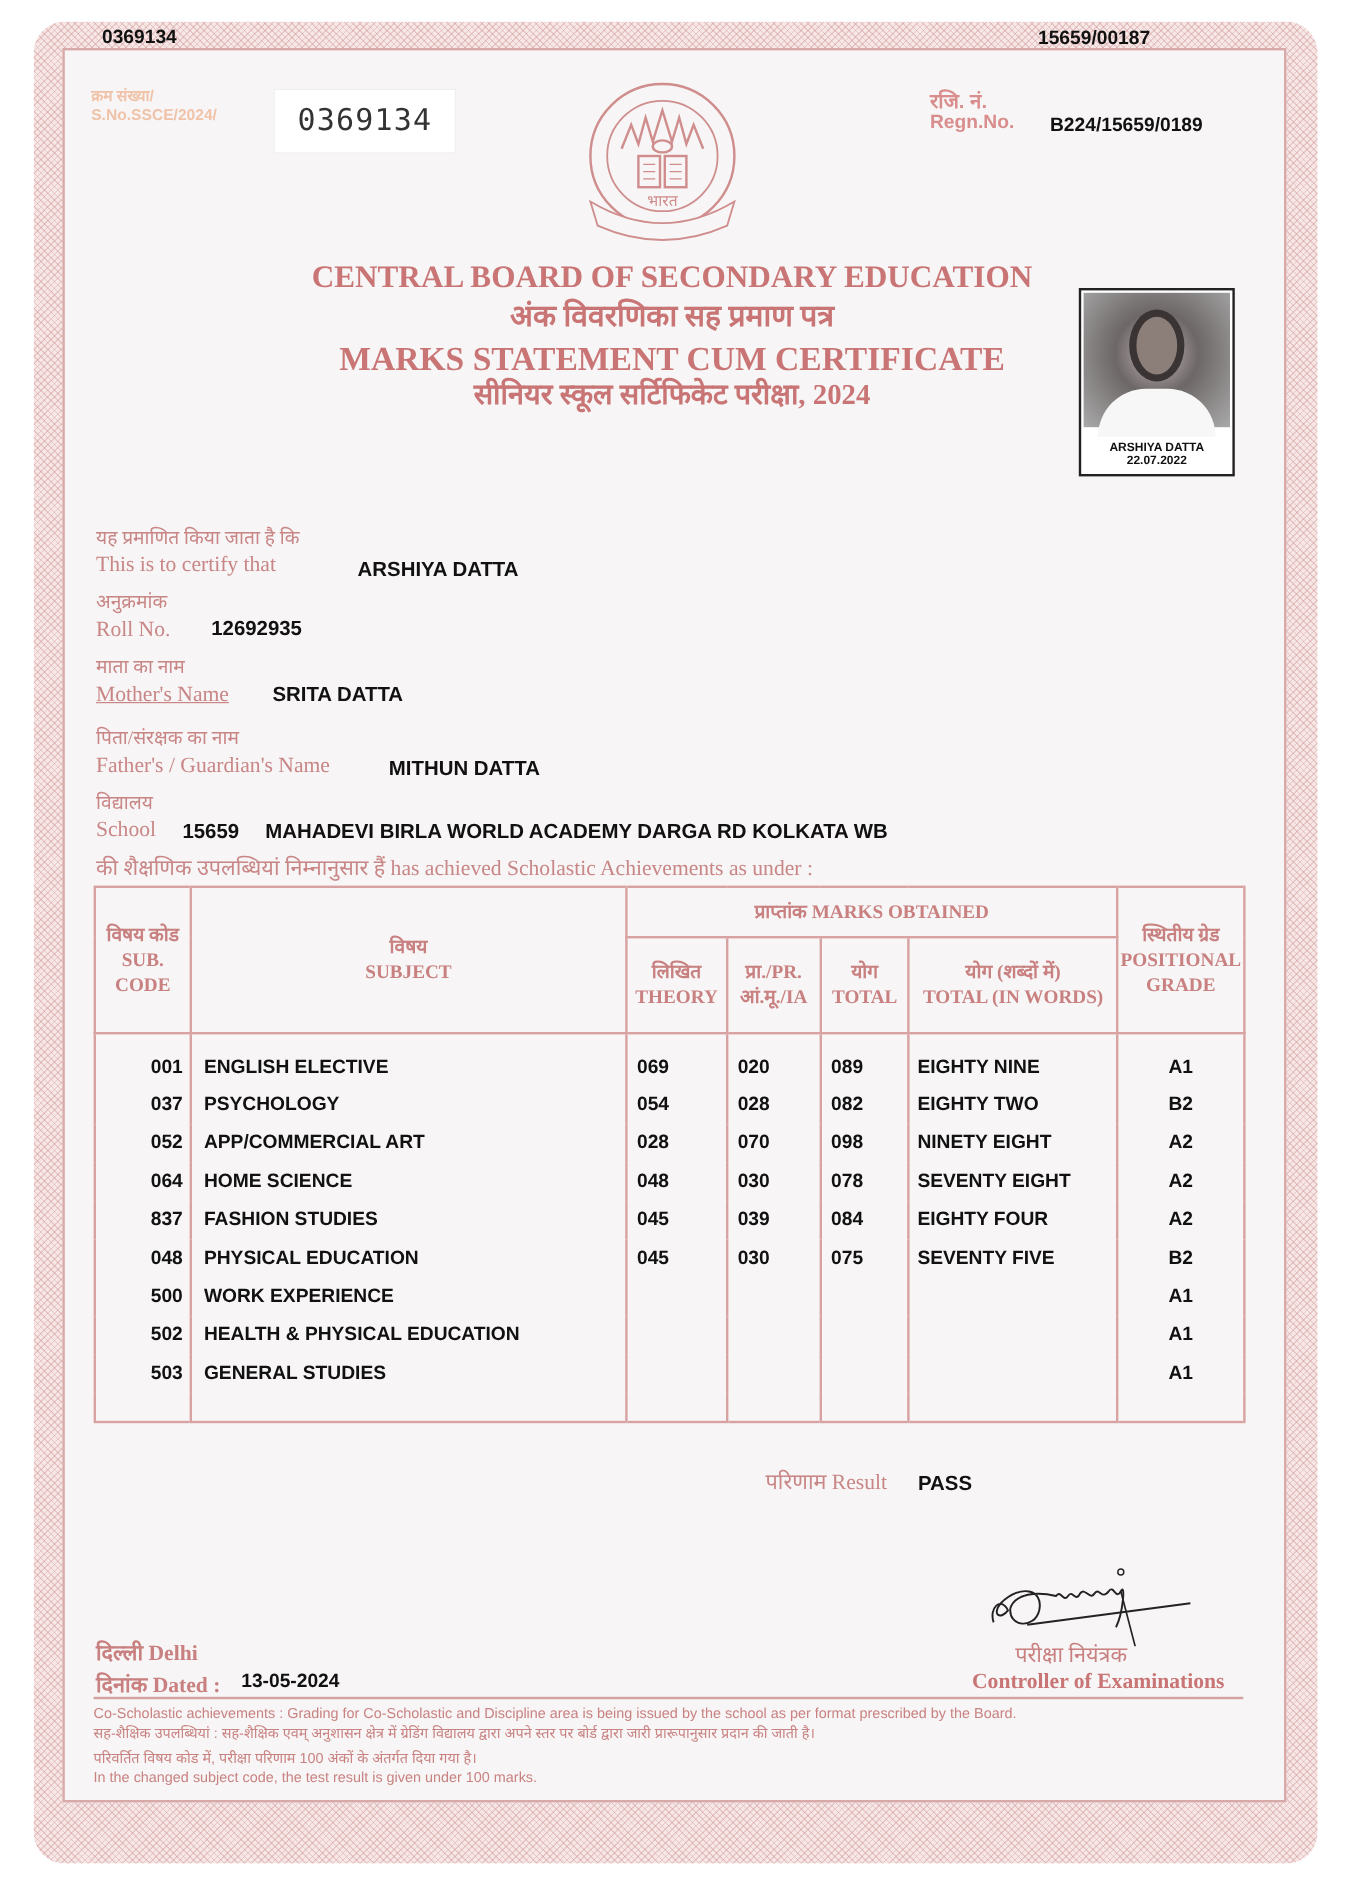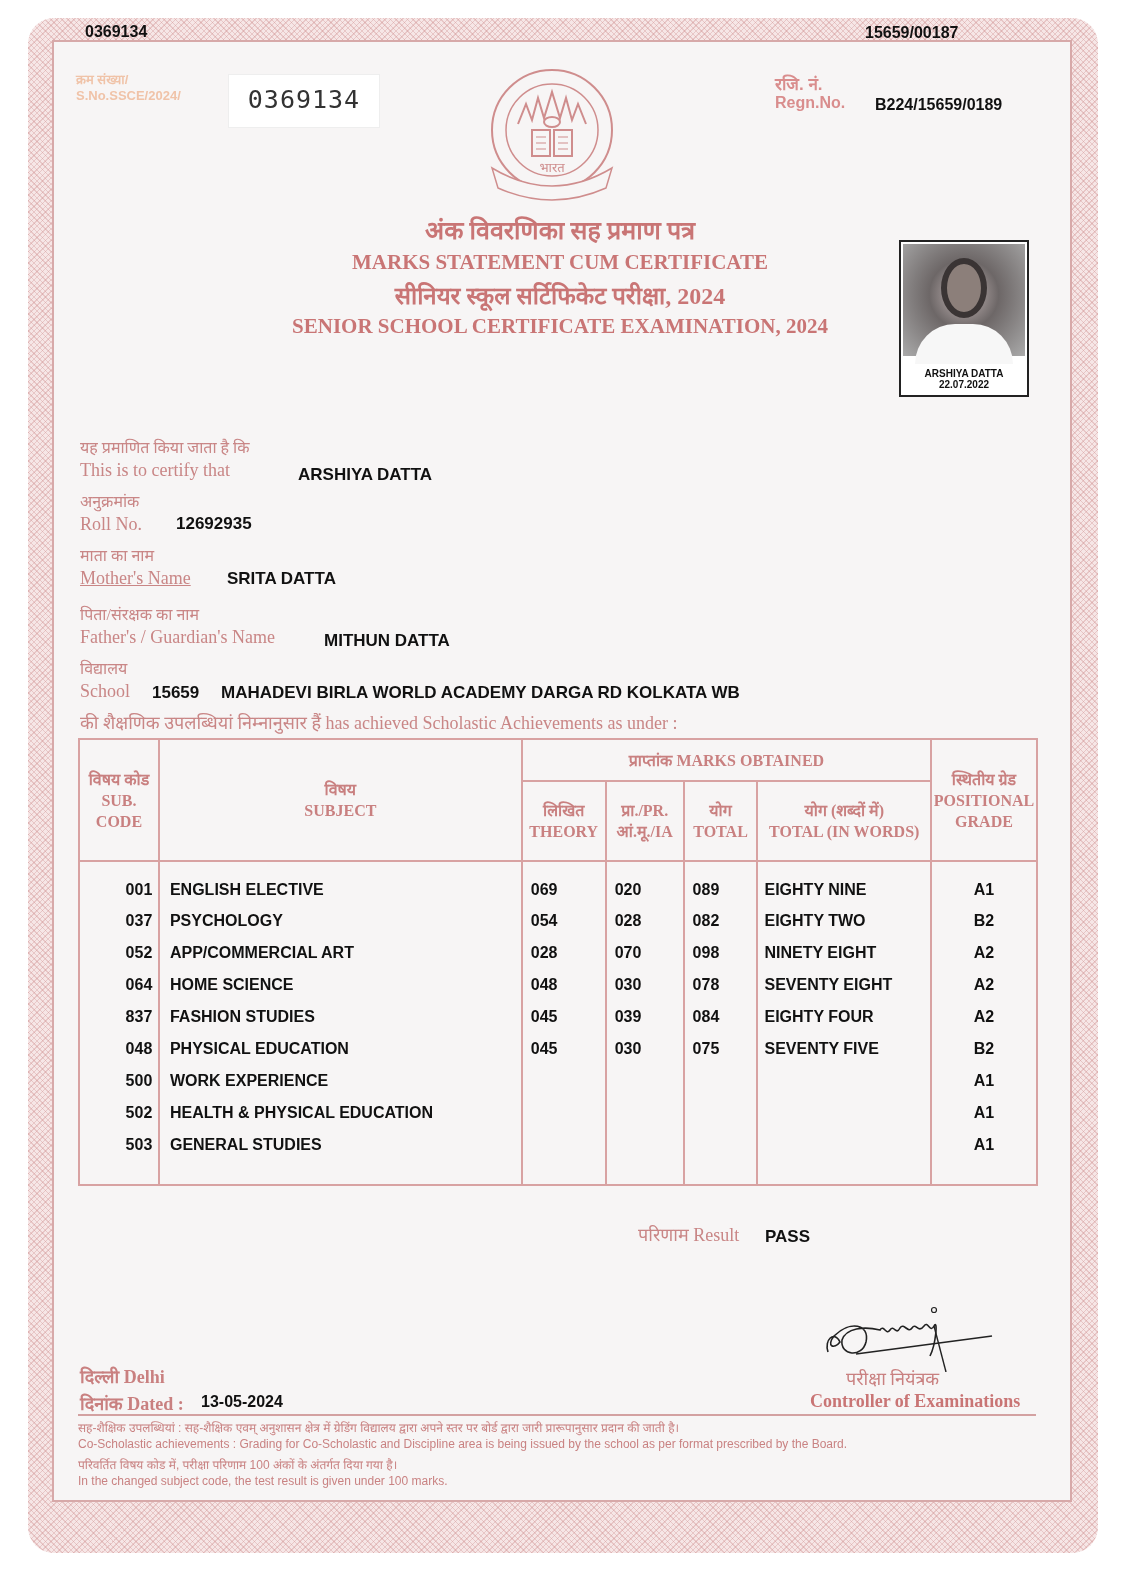--- a/index.html
+++ b/index.html
@@ -34,21 +34,21 @@
 
   .regn-hindi { left: 775px; top: 72px; font-size: 17px; color: #d98d8d; font-family: "Liberation Sans", sans-serif; font-weight: bold; }
   .regn-label { left: 775px; top: 94px; font-size: 16px; color: #d98d8d; font-family: "Liberation Sans", sans-serif; font-weight: bold; }
   .regn-value { left: 875px; top: 96px; font-size: 16px; }
 
   .titles { left: 240px; top: 218px; width: 640px; text-align: center; }
   .titles div { line-height: 1.0; color: #c97575; font-weight: bold; }
   .t-hi1 { font-size: 30px; height: 38px; }
   .t-en1 { font-size: 26px; height: 34px; }
   .t-hi2 { font-size: 25px; height: 34px; }
-  .t-en2 { font-size: 21px; height: 32px; }
+  .t-en2 { font-size: 28px; height: 32px; }
   .t-hi3 { font-size: 24px; height: 32px; }
   .t-en3 { font-size: 21px; height: 30px; }
 
   .photo { left: 899px; top: 240px; width: 130px; height: 157px; border: 2px solid #222; background: #fff; }
   .photo-img { position: absolute; left: 2px; top: 2px; width: 122px; height: 112px; background: radial-gradient(circle at 50% 45%, #9a9090 0 20%, #6d6767 40%, #aaa 100%); }
   .photo-head { position: absolute; left: 38px; top: 14px; width: 46px; height: 60px; border-radius: 50%; background: #8c7f7a; border: 6px solid #3a3434; }
   .photo-body { position: absolute; left: 12px; top: 80px; width: 98px; height: 40px; border-radius: 40px 40px 0 0; background: #f7f7f7; }
   .photo-cap { position: absolute; left: 0; top: 126px; width: 100%; text-align: center; font-family: "Liberation Sans", sans-serif; font-size: 10px; line-height: 11px; color: #111; font-weight: bold; }
 
   .lbl-hi { font-size: 16px; color: #c98686; }
@@ -119,24 +119,24 @@
     <line x1="80" y1="85" x2="90" y2="85" stroke="#cf8d8d"></line>
   <path d="M14 104 Q74 140 134 104 L128 124 Q74 148 20 124 Z" fill="#f7f5f5" stroke="#cf8d8d" stroke-width="1.5"></path>
   <text x="74" y="108" text-anchor="middle" font-size="13" fill="#cf8d8d" font-family="DejaVu Sans, sans-serif">भारत</text>
 </svg>
 
 <div class="abs regn-hindi">रजि. नं.</div>
 <div class="abs regn-label">Regn.No.</div>
 <div class="abs mono-black regn-value">B224/15659/0189</div>
 
 <div class="abs titles">
+  <div class="t-en1">CENTRAL BOARD OF SECONDARY EDUCATION</div>
   <div class="t-hi2">अंक विवरणिका सह प्रमाण पत्र</div>
   <div class="t-en2">MARKS STATEMENT CUM CERTIFICATE</div>
   <div class="t-hi3">सीनियर स्कूल सर्टिफिकेट परीक्षा, 2024</div>
-  <div class="t-en3">SENIOR SCHOOL CERTIFICATE EXAMINATION, 2024</div>
 </div>
 
 <div class="abs photo">
   <div class="photo-img">
     <div class="photo-head"></div>
     <div class="photo-body"></div>
   </div>
   <div class="photo-cap">
     <div>ARSHIYA DATTA</div>
     <div>22.07.2022</div>
@@ -320,18 +320,18 @@
 <div class="abs ctrl-hi">परीक्षा नियंत्रक</div>
 <div class="abs ctrl-en">Controller of Examinations</div>
 
 <div class="abs delhi">दिल्ली Delhi</div>
 <div class="abs dated-lbl">दिनांक Dated :</div>
 <div class="abs val dated-val">13-05-2024</div>
 
 <div class="abs divider"></div>
 
 <div class="abs notes">
+  <div>Co-Scholastic achievements : Grading for Co-Scholastic and Discipline area is being issued by the school as per format prescribed by the Board.</div>
   <div>सह-शैक्षिक उपलब्धियां : सह-शैक्षिक एवम् अनुशासन क्षेत्र में ग्रेडिंग विद्यालय द्वारा अपने स्तर पर बोर्ड द्वारा जारी प्रारूपानुसार प्रदान की जाती है।</div>
-  <div>Co-Scholastic achievements : Grading for Co-Scholastic and Discipline area is being issued by the school as per format prescribed by the Board.</div>
   <div class="gap"></div>
   <div>परिवर्तित विषय कोड में, परीक्षा परिणाम 100 अंकों के अंतर्गत दिया गया है।</div>
   <div>In the changed subject code, the test result is given under 100 marks.</div>
 </div>
 
 </body></html>

